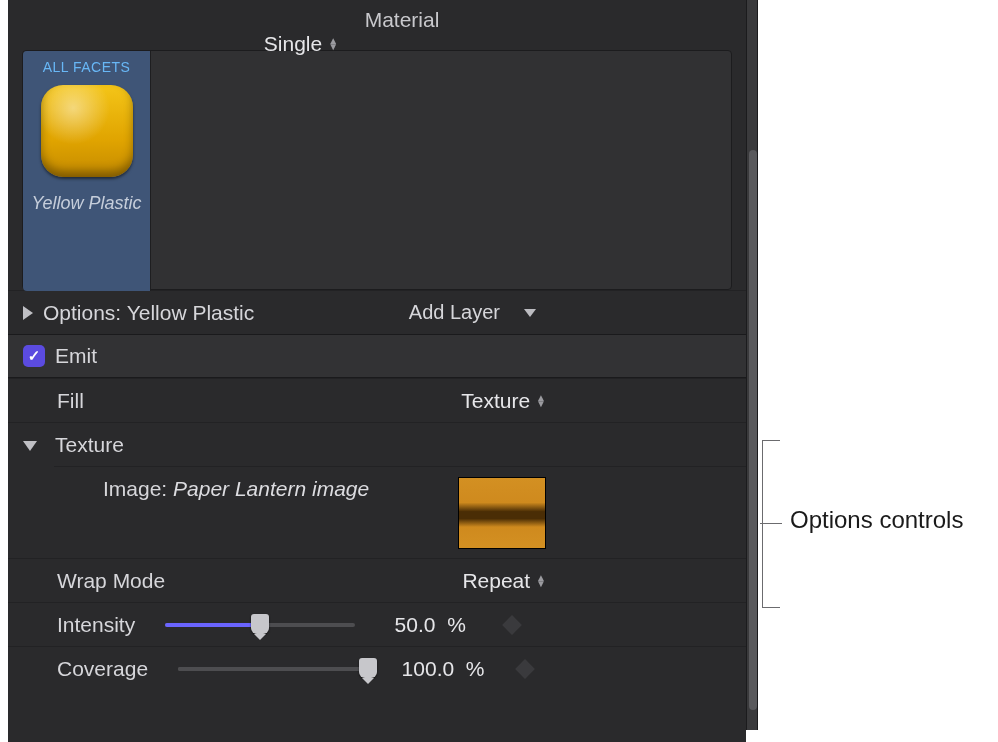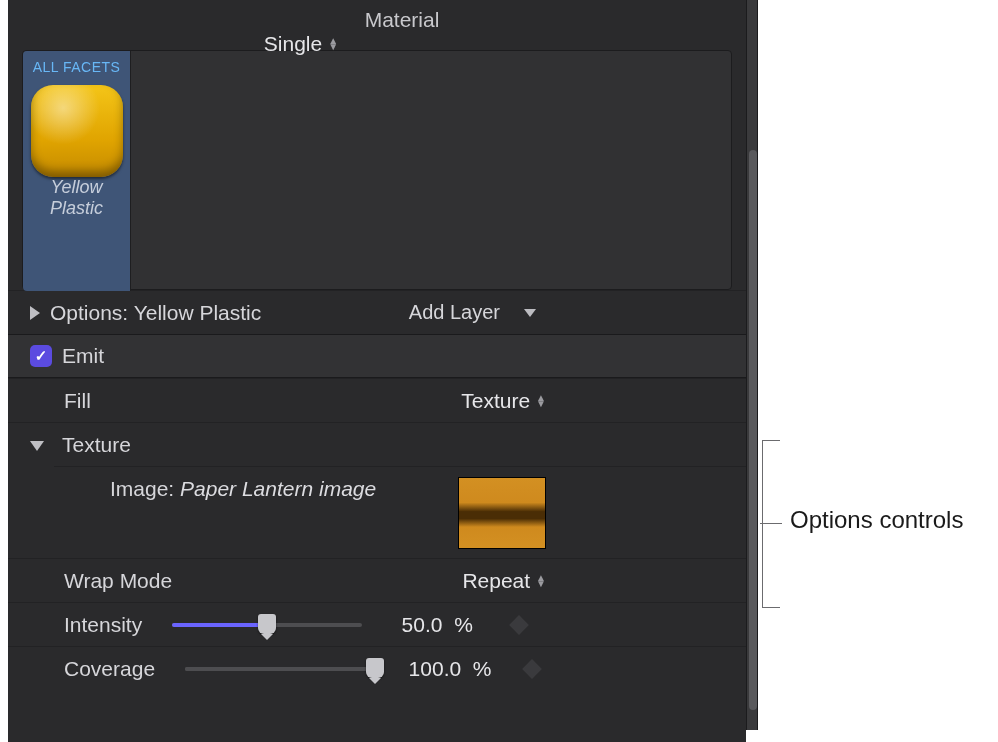--- a/index.html
+++ b/index.html
@@ -51,21 +51,21 @@
   .well {
     margin: 6px 14px 0 14px;
     height: 240px;
     background: #313133;
     border: 1px solid #1c1c1e;
     border-radius: 4px;
     display: flex;
     align-items: flex-start;
   }
   .facet-card {
-    width: 108px;
+    width: 128px;
     height: 240px;
     background: #3f5577;
     border-radius: 4px 0 0 4px;
     border-right: 1px solid #1e1e20;
     display: flex;
     flex-direction: column;
     align-items: center;
     padding: 8px 6px 0 6px;
   }
   .facet-hdr { color: #68b7f6; font-size: 14px; letter-spacing: 0.5px; }
@@ -73,32 +73,33 @@
     margin-top: 10px;
     width: 92px;
     height: 92px;
     border-radius: 22px;
     background:
       radial-gradient(circle at 35% 25%, rgba(255,255,255,0.45), rgba(255,255,255,0) 40%),
       linear-gradient(#f4c518, #e0a400 60%, #c48a00);
     box-shadow: inset 0 -6px 10px rgba(0,0,0,0.35), 0 2px 3px rgba(0,0,0,0.5);
   }
   .swatch-label {
+    margin-top: 16px;
     color: #c6cedb;
     font-style: italic;
     font-size: 18px;
     text-align: center;
   }
 
   
   .prow {
     display: flex;
     align-items: center;
     height: 44px;
-    padding-left: 22px;
+    padding-left: 15px;
     border-top: 1px solid #222224;
   }
   .disclosure {
     width: 0; height: 0;
     border-top: 7px solid transparent;
     border-bottom: 7px solid transparent;
     border-left: 10px solid #bfbfc4;
     margin-right: 10px;
     cursor: pointer;
   }

